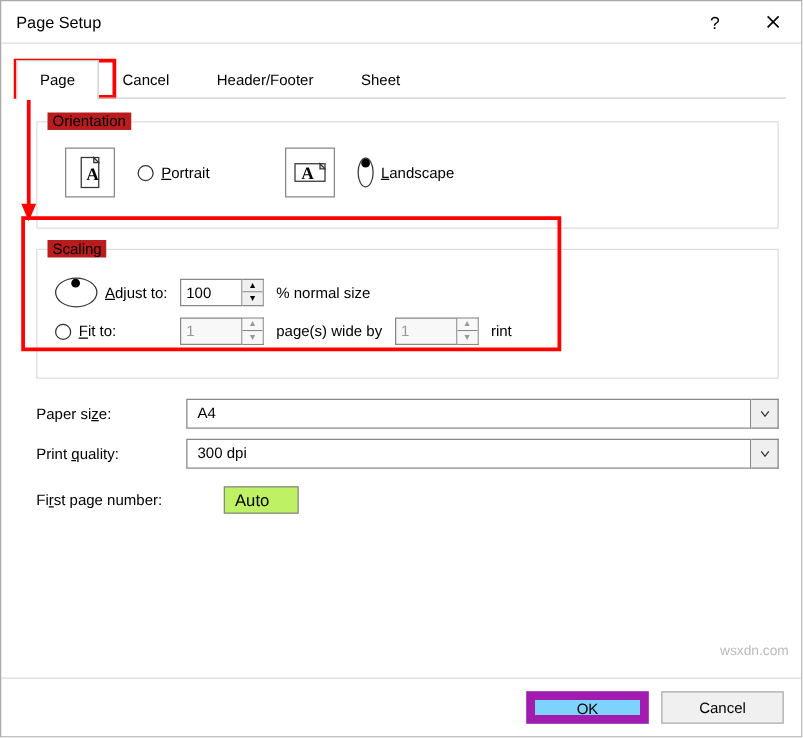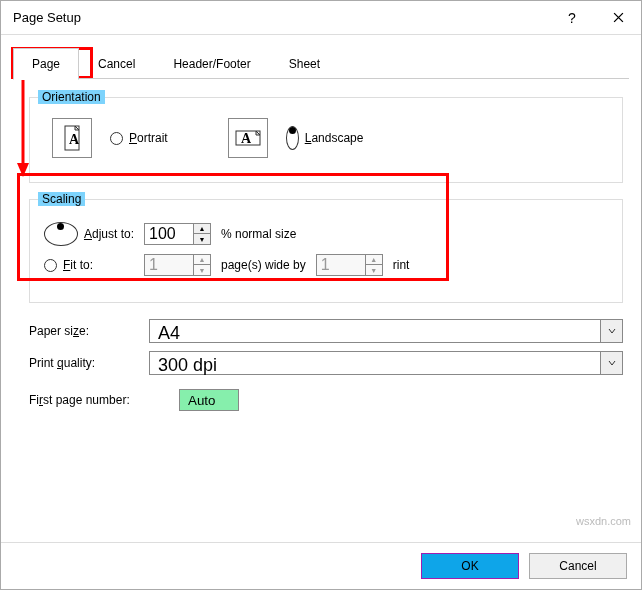--- a/index.html
+++ b/index.html
@@ -8,44 +8,44 @@
 .titlebar{height:34px;display:flex;align-items:center;padding:0 0 0 12px;border-bottom:1px solid #ddd}
 .title{flex:1;font-size:13px}
 .tbtn{width:46px;height:34px;display:flex;align-items:center;justify-content:center;font-size:14px;cursor:pointer}
 .tbtn svg{width:11px;height:11px}
 .tabs{display:flex;padding:12px 22px 0 12px;align-items:flex-end;position:relative}
 .tab{padding:8px 18px;border:1px solid transparent;cursor:pointer;font-size:12px;position:relative;top:1px;background:#fff}
 .tab.active{border:1px solid #ccc;border-bottom:1px solid #fff;z-index:2}
 .tabs-line{position:absolute;left:12px;right:12px;bottom:0;height:1px;background:#ccc;z-index:1}
 .content{padding:18px 18px 0 28px;flex:1}
 .group{border:1px solid #ddd;padding:14px 14px 18px 14px;margin-bottom:16px;position:relative}
-.group-label{position:absolute;top:-8px;left:8px;background:#7dd3fc;padding:0 4px;font-size:12px}
+.group-label{position:absolute;top:-8px;left:8px;background:#b91c1c;padding:0 4px;font-size:12px}
 .orient-row{display:flex;align-items:center;gap:18px;padding:6px 8px}
 .icon-box{width:40px;height:40px;border:1px solid #888;display:flex;align-items:center;justify-content:center;background:#fff}
 .icon-box svg{width:28px;height:28px}
 .radio{display:flex;align-items:center;gap:6px;cursor:pointer}
 .radio-dot{width:13px;height:13px;border:1px solid #333;border-radius:50%;display:flex;align-items:center;justify-content:center}
 .radio-dot.sel::after{content:"";width:7px;height:7px;background:#000;border-radius:50%}
 .row{display:flex;align-items:center;gap:10px;margin:8px 0}
 .row-lbl{width:110px}
 .spin{display:flex;align-items:stretch}
-.spin input{width:50px;height:22px;border:1px solid #888;padding:0 4px;font-size:16px}
+.spin input{width:50px;height:22px;border:1px solid #888;padding:0 4px;font-size:12px}
 .spin .btns{display:flex;flex-direction:column;border:1px solid #888;border-left:none}
 .spin .b{width:16px;height:10px;border:none;background:#f0f0f0;font-size:7px;line-height:7px;padding:0;cursor:pointer}
 .spin .b:first-child{border-bottom:1px solid #888}
 .spin.dis input,.spin.dis .b{color:#999;background:#f8f8f8}
 .sel{flex:1;display:flex;align-items:stretch;height:24px}
-.sel-val{flex:1;border:1px solid #888;padding:3px 8px;font-size:18px;background:#fff}
+.sel-val{flex:1;border:1px solid #888;padding:3px 8px;font-size:12px;background:#fff}
 .sel-btn{width:22px;border:1px solid #888;border-left:none;background:#efefef;display:flex;align-items:center;justify-content:center;cursor:pointer}
 .sel-btn svg{width:8px;height:8px}
-.txtbox{border:1px solid #888;padding:3px 8px;width:60px;height:22px;background:#86efac}
+.txtbox{border:1px solid #888;padding:3px 8px;width:60px;height:22px;background:#bef264}
 .buttons{display:flex;gap:10px;justify-content:flex-end;padding:12px 18px;margin-top:30px}
 .btn{min-width:98px;height:26px;border:1px solid #aaa;background:#f0f0f0;cursor:pointer;font-size:12px}
 .footer{display:flex;gap:10px;justify-content:flex-end;padding:10px 14px;border-top:1px solid #ddd}
-.btn.primary{border:1px solid #a21caf;background:#0ea5e9}
+.btn.primary{border:7px solid #a21caf;background:#7dd3fc}
 .und{text-decoration:underline}
 .arrow-ann{position:absolute;left:14px;top:78px}
 .hl-tab{position:absolute;left:10px;top:46px;width:82px;height:32px;border:3px solid #ff0000;pointer-events:none}
 .hl-scale{position:absolute;left:16px;top:172px;width:432px;height:108px;border:3px solid #ff0000;pointer-events:none}
 .watermark{position:absolute;right:10px;bottom:62px;font-size:11px;color:#bbb}
 </style>
 </head>
 <body>
 
 <div class="dialog">

